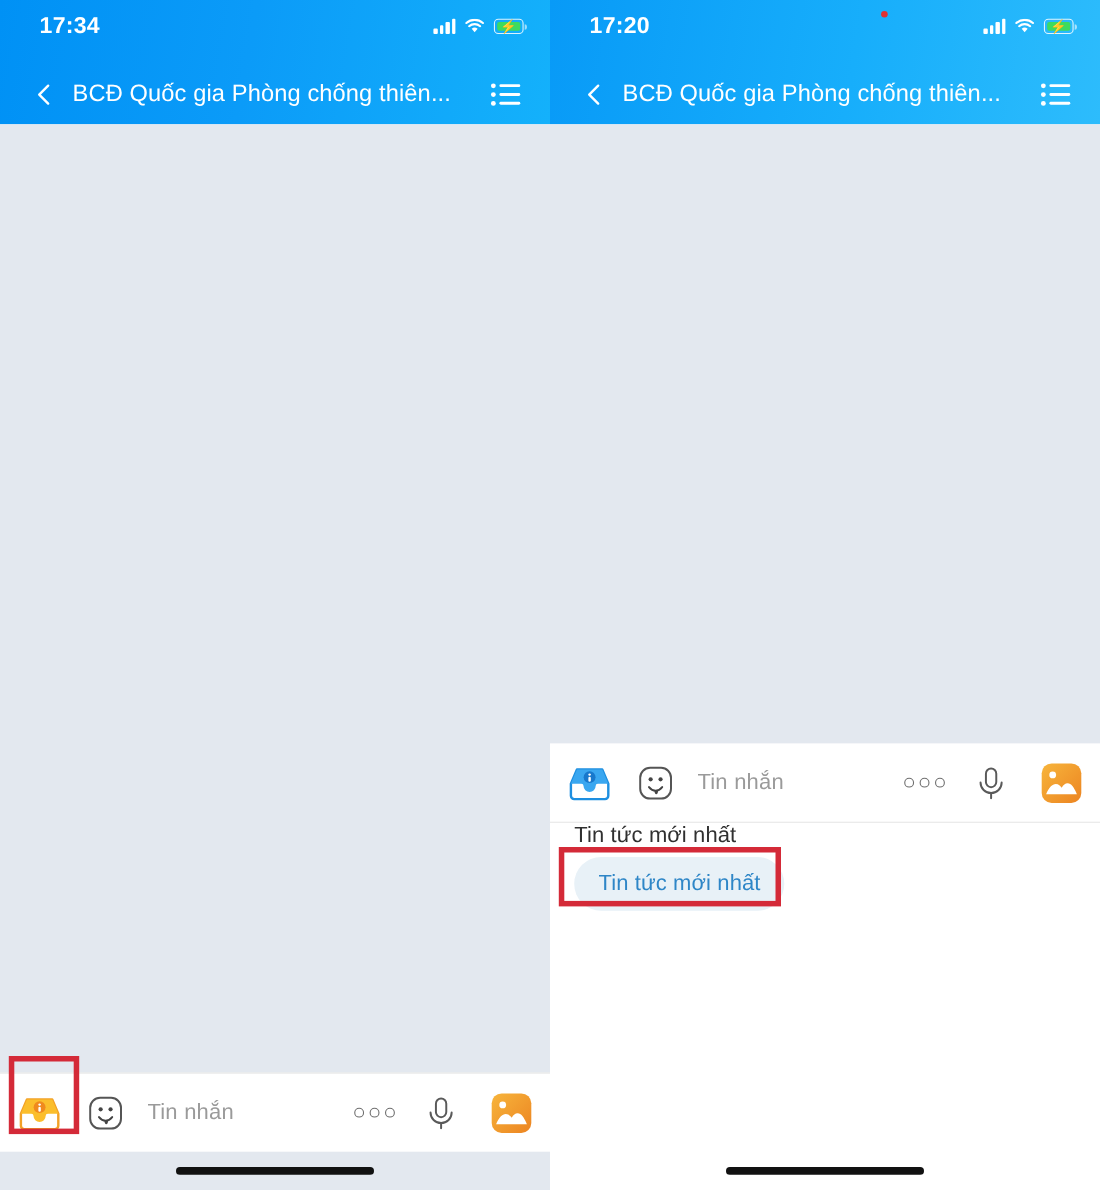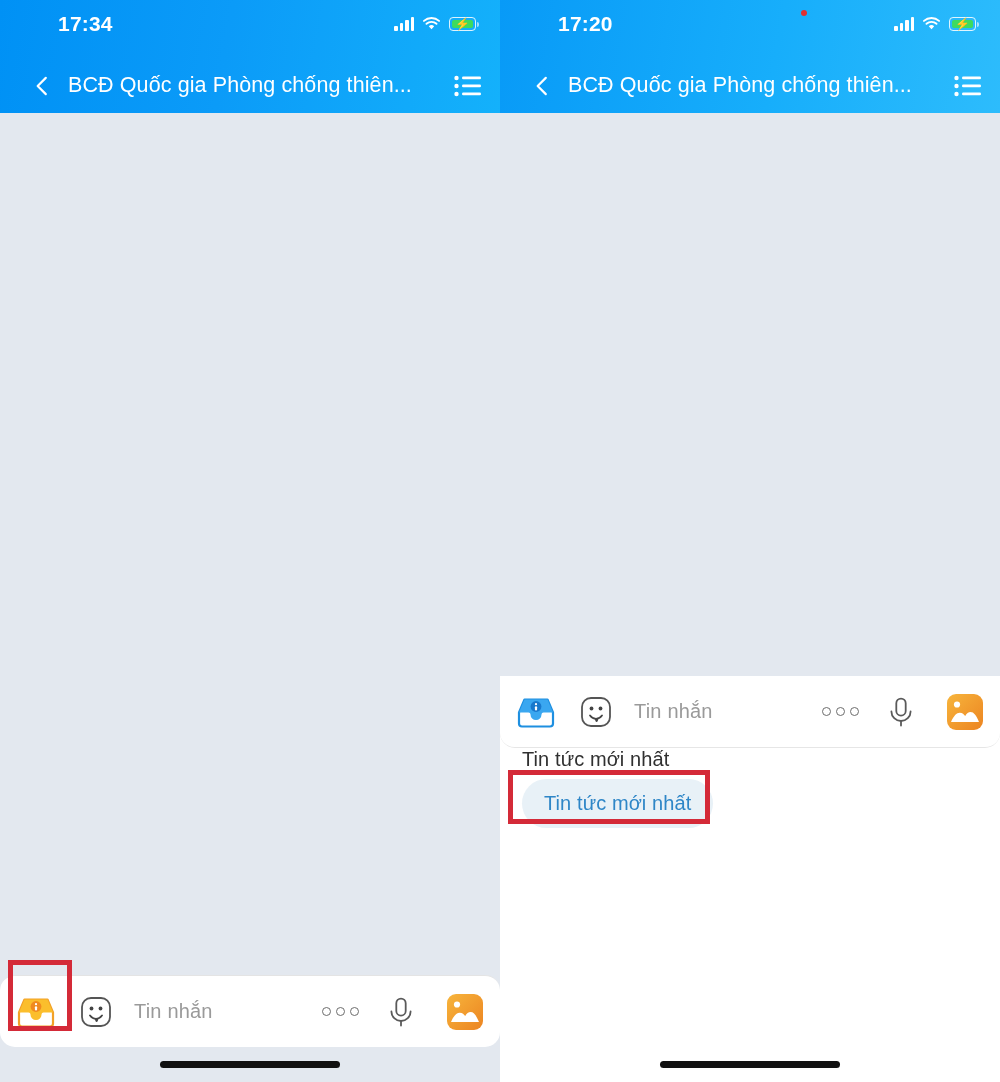--- a/index.html
+++ b/index.html
@@ -15,21 +15,21 @@
   
   .header {
     position: absolute; top: 0; left: 0; width: 500px; height: 113px;
   }
   .panel-left .header  { background: linear-gradient(100deg, #0091F5 0%, #0b9bf8 45%, #14b1fb 100%); }
   .panel-right .header { background: linear-gradient(100deg, #089af7 0%, #17aefb 55%, #2dbcfc 100%); }
 
   .statusbar {
     position: absolute; top: 0; left: 0; width: 500px; height: 48px;
     display: flex; align-items: center; justify-content: space-between;
-    padding: 0 24px 0 58px;
+    padding: 0 24px 0 36px;
   }
   .clock { color: #ffffff; font-size: 21px; font-weight: 700; letter-spacing: 0.2px; }
   .status-icons { display: flex; align-items: center; gap: 8px; }
 
   .bars { display: flex; align-items: flex-end; gap: 2px; height: 14px; }
   .bars i { display: block; width: 3.5px; background: #ffffff; border-radius: 1px; }
   .bars i:nth-child(1){ height: 5px; }
   .bars i:nth-child(2){ height: 8px; }
   .bars i:nth-child(3){ height: 11px; }
   .bars i:nth-child(4){ height: 14px; }
@@ -47,22 +47,22 @@
     width: 2px; height: 5px; background: rgba(255,255,255,.6); border-radius: 0 2px 2px 0;
   }
   .battery .fill { width: 100%; height: 100%; background: #3ddb5f; border-radius: 2px; position: relative; }
   .battery .bolt {
     position: absolute; left: 50%; top: 50%; transform: translate(-50%,-50%);
     font-size: 12px; color: #ffffff; line-height: 1;
   }
 
   
   .navbar {
-    position: absolute; top: 58px; left: 8px; width: 500px; height: 55px;
-    display: flex; align-items: center; padding: 0 22px 0 14px;
+    position: absolute; top: 58px; left: 0; width: 500px; height: 55px;
+    display: flex; align-items: center; padding: 0 22px 0 20px;
   }
   .back-btn {
     width: 40px; height: 40px; display: flex; align-items: center; justify-content: center;
     flex: 0 0 auto;
   }
   .back-btn svg { display: block; }
   .nav-title {
     flex: 1 1 auto; color: #ffffff; font-size: 21.5px; font-weight: 400;
     white-space: nowrap; overflow: hidden; text-overflow: ellipsis;
     padding-left: 6px; letter-spacing: .1px;
@@ -76,21 +76,21 @@
   
   .chat-body {
     position: absolute; top: 113px; left: 0; width: 500px; bottom: 0;
     background: #E3E8EF;
   }
   .panel-right .chat-body { background: #E3E8EF; }
 
   
   .inputbar {
     position: absolute; left: 0; width: 500px; height: 72px; background: #ffffff;
-    display: flex; align-items: center; border-top: 1px solid #e4e4e4; border-radius: 15px;
+    display: flex; align-items: center; border-top: 1px solid #e4e4e4;
   }
   .panel-left .inputbar { bottom: 35px; }
 
   .ibar-icon { flex: 0 0 auto; display: flex; align-items: center; justify-content: center; }
   .slot-inbox { width: 72px; height: 72px; }
   .slot-smiley { width: 48px; height: 72px; }
   .msg-placeholder {
     flex: 1 1 auto; color: #9a9a9a; font-size: 20px; padding-left: 14px; letter-spacing: .2px;
   }
   .slot-dots { width: 64px; height: 72px; }

